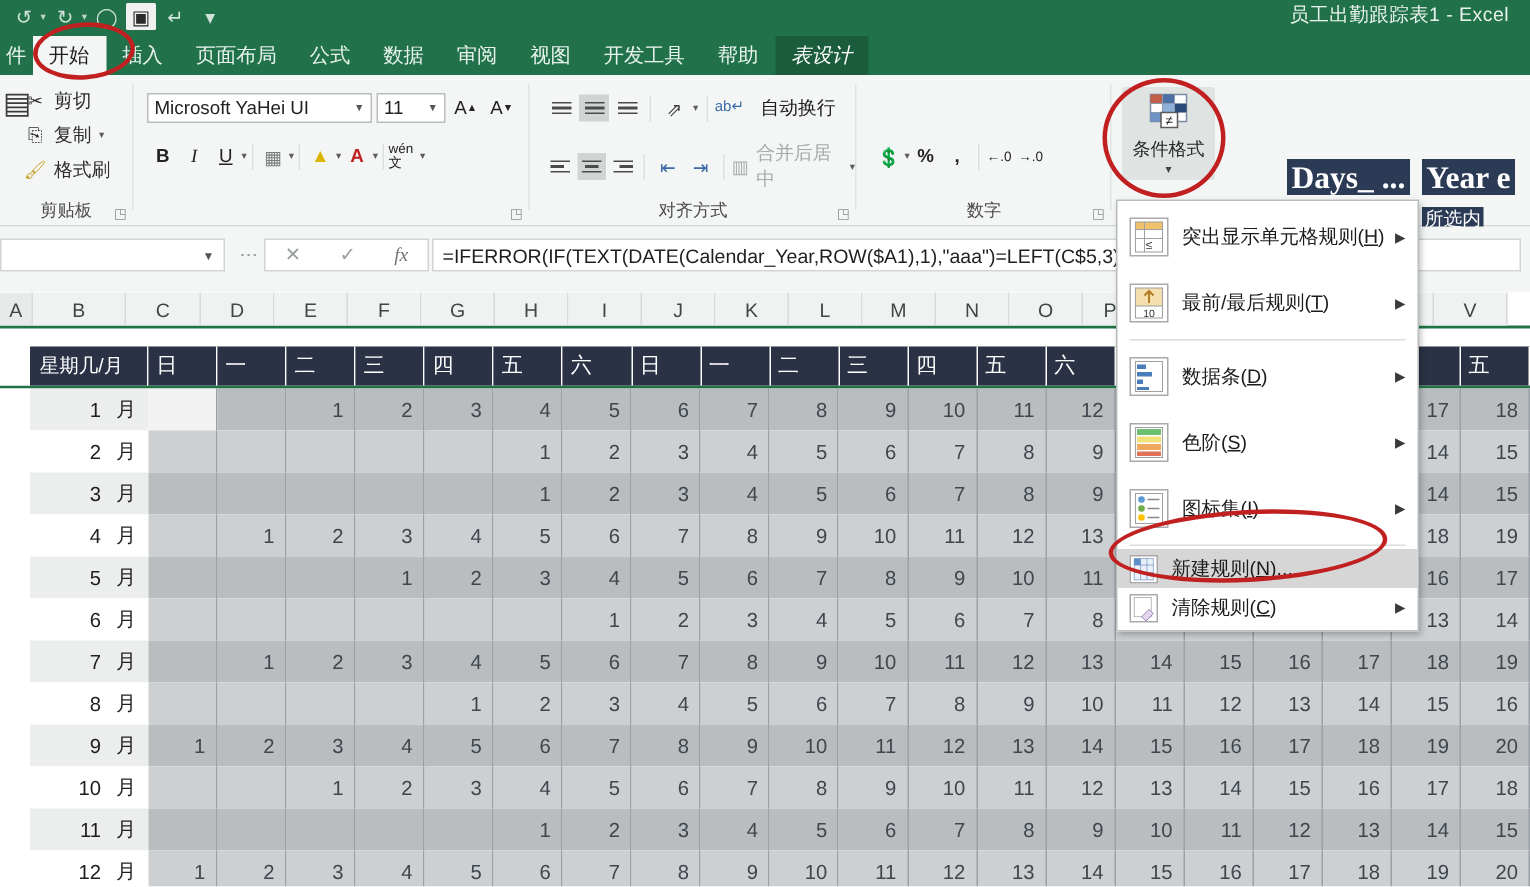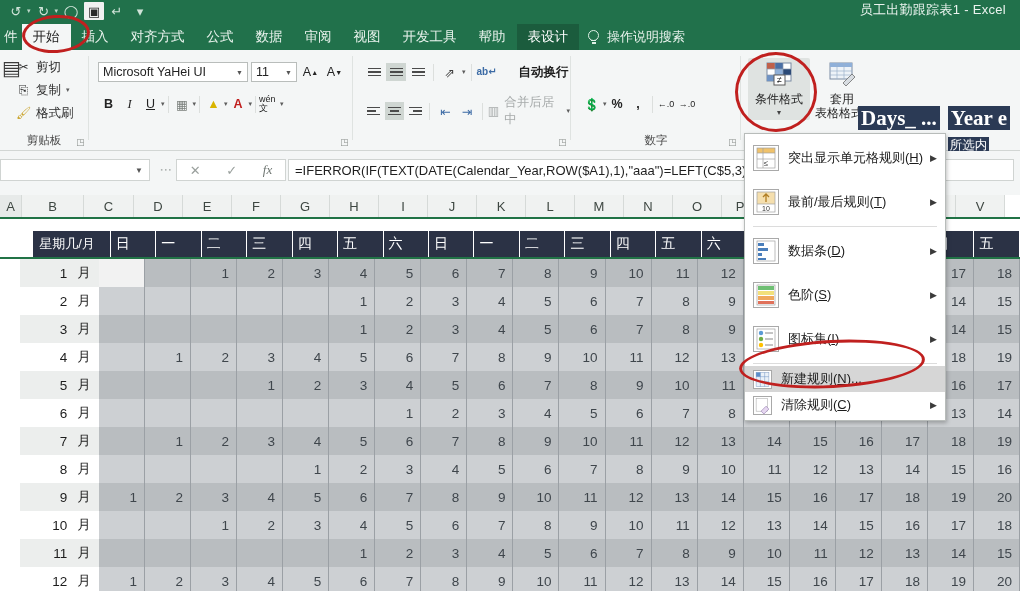--- a/index.html
+++ b/index.html
@@ -31,21 +31,21 @@
   
   .tabstrip{
     position:absolute;left:0;top:22px;width:1020px;height:28px;
     background:#21714b;display:flex;align-items:flex-end;
   }
   .tab{
     height:26px;padding:0 11px;display:flex;align-items:center;
     color:#e9f3ed;font-size:13.5px;white-space:nowrap;
   }
   .tab.active{background:#f4f6f6;color:#1d1d1d;}
-  .tab.ctx{background:#1b5c3d;color:#ffffff;}
+  .tab.ctx{background:#1b5c3d;color:#ffffff;font-style:italic;}
   .tellme{display:flex;align-items:center;gap:7px;margin-left:8px;color:#e9f3ed;font-size:13px;height:26px;}
   .bulb{width:13px;height:15px;position:relative;}
   .bulb i{
     position:absolute;left:1px;top:0;width:11px;height:11px;border:1.4px solid #dff0e6;
     border-radius:50%;box-sizing:border-box;
   }
   .bulb b{position:absolute;left:4px;top:10px;width:5px;height:1.5px;background:#dff0e6;}
   .bulb u{position:absolute;left:4.5px;top:12.5px;width:4px;height:1.5px;background:#dff0e6;}
 
   
@@ -140,21 +140,21 @@
   .rowlabel .m{padding-right:2px;}
   .cell{
     box-sizing:border-box;border-right:1px solid #9ba0a5;
     display:flex;align-items:center;justify-content:flex-end;padding-right:7px;
     font-size:13.5px;color:#3f464c;
   }
   .hdrcell{
     box-sizing:border-box;background:#2b3245;color:#ffffff;border-right:1px solid #ffffff;
     display:flex;align-items:center;justify-content:flex-start;padding-left:5px;font-size:14px;
   }
-  .hdrrow{display:flex;height:26px;border-bottom:2px solid #217346;padding-left:13px;}
+  .hdrrow{display:flex;height:26px;border-bottom:2px solid #217346;}
   .corner{
     width:84px;box-sizing:border-box;background:#2b3245;color:#ffffff;
     display:flex;align-items:center;justify-content:flex-start;padding-left:6px;font-size:13px;
     border-right:1px solid #ffffff;
   }
   .corner-pad{width:22px;background:#ffffff;}
 
   
   .cmenu{
     position:absolute;left:744px;top:133px;width:200px;
@@ -192,36 +192,28 @@
       <div class="qat-btn">↵</div>
       <div class="qat-btn">▾</div>
     </div>
     <div class="doc-title">员工出勤跟踪表1  -  Excel</div>
   </div>
 
   <div class="tabstrip">
     <div class="tab" style="padding:0 4px;">件</div>
     <div class="tab active">开始</div>
     <div class="tab">插入</div>
-    <div class="tab">对齐方式</div>
+    <div class="tab">页面布局</div>
     <div class="tab">公式</div>
     <div class="tab">数据</div>
     <div class="tab">审阅</div>
     <div class="tab">视图</div>
     <div class="tab">开发工具</div>
     <div class="tab">帮助</div>
     <div class="tab ctx">表设计</div>
-    <div class="tellme">
-      <span class="bulb">
-          <i></i>
-          <b></b>
-          <u></u>
-        </span>
-      <span>操作说明搜索</span>
-    </div>
   </div>
 
   <div class="ribbon">
 
     <div class="grp" style="left:0;width:88px;">
       <div style="position:absolute;left:2px;top:6px;width:14px;height:40px;color:#3b3b3b;font-size:20px;">▤</div>
       <div style="position:absolute;left:16px;top:7px;display:flex;flex-direction:column;gap:3px;">
         <div class="clip-item">
           <span class="mini-ico">✂</span>
           <span>剪切</span>
@@ -295,21 +287,21 @@
           </div>
         <div class="align-ico">
             <span style="width:13px;"></span>
             <span style="width:13px;"></span>
             <span style="width:13px;"></span>
           </div>
         <div class="sep-v"></div>
         <div class="fbtn" style="color:#3c3c3c;">⇗</div>
         <div class="caret">▾</div>
         <div class="sep-v"></div>
-        <div style="display:flex;align-items:center;gap:22px;font-size:12.5px;color:#1f1f1f;font-weight:bold;">
+        <div style="display:flex;align-items:center;gap:11px;font-size:12.5px;color:#1f1f1f;">
           <span style="font-size:10px;line-height:10px;color:#3c6ba5;">ab↵</span>
           <span>自动换行</span>
         </div>
       </div>
       <div style="position:absolute;left:10px;top:44px;display:flex;align-items:center;gap:2px;">
         <div class="align-ico">
             <span style="width:13px;"></span>
             <span style="width:9px;margin-right:4px;"></span>
             <span style="width:13px;"></span>
           </div>
@@ -326,20 +318,21 @@
         <div class="sep-v"></div>
         <div class="fbtn" style="color:#3c6ba5;">⇤</div>
         <div class="fbtn" style="color:#3c6ba5;">⇥</div>
         <div class="sep-v"></div>
         <div style="display:flex;align-items:center;gap:5px;font-size:12.5px;color:#a7abab;">
           <span style="font-size:12px;">▥</span>
           <span>合并后居中</span>
           <span class="caret">▾</span>
         </div>
       </div>
+      <div class="grp-label">对齐方式</div>
       <div class="dlg-launcher">◳</div>
     </div>
     <div class="grp-sep" style="left:570px;"></div>
 
     <div class="grp" style="left:572px;width:168px;">
       <div style="position:absolute;left:10px;top:44px;display:flex;align-items:center;">
         <div class="fbtn" style="color:#b89a3a;">💲</div>
         <div class="caret">▾</div>
         <div class="fbtn" style="font-weight:bold;">%</div>
         <div class="fbtn" style="font-weight:bold;">,</div>
@@ -367,40 +360,20 @@
                 <line x1="19" y1="2" x2="19" y2="20"></line>
               <line x1="3" y1="8" x2="27" y2="8"></line>
                 <line x1="3" y1="14" x2="27" y2="14"></line>
             </g>
             <rect x="10" y="14" width="11" height="10" fill="#ffffff" stroke="#5a5a5a" stroke-width="1"></rect>
             <text x="15.5" y="22" font-size="9" text-anchor="middle" fill="#222">≠</text>
           </svg>
         </div>
         <div>条件格式</div>
         <div style="font-size:8px;color:#444;">▾</div>
-      </div>
-      <div class="bigbtn" style="left:72px;width:56px;">
-        <div class="glyph">
-          <svg width="30" height="28" viewBox="0 0 30 28">
-            <rect x="3" y="2" width="22" height="16" fill="#eef3f8" stroke="#7b8ba3" stroke-width="1"></rect>
-            <rect x="3" y="2" width="22" height="4" fill="#8fb0d9"></rect>
-            <g stroke="#9bb2cc" stroke-width=".7">
-              <line x1="10" y1="2" x2="10" y2="18"></line>
-                <line x1="17" y1="2" x2="17" y2="18"></line>
-              <line x1="3" y1="10" x2="25" y2="10"></line>
-                <line x1="3" y1="14" x2="25" y2="14"></line>
-            </g>
-            <path d="M16 22 L25 13 L28 16 L19 25 Z" fill="#d8dde2" stroke="#6d6d6d" stroke-width=".8"></path>
-          </svg>
-        </div>
-        <div>套用</div>
-        <div style="display:flex;justify-content:center;align-items:center;gap:2px;">
-          <span>表格格式</span>
-          <span style="font-size:8px;color:#444;">▾</span>
-        </div>
       </div>
     </div>
 
     <div class="clipped" style="left:858px;top:56px;width:162px;height:60px;">
       <div style="display:flex;gap:8px;align-items:flex-start;">
         <div>
           <div class="ts-chip">Days_ ...</div>
           <div class="ts-sub">表格详细信息</div>
         </div>
         <div>

